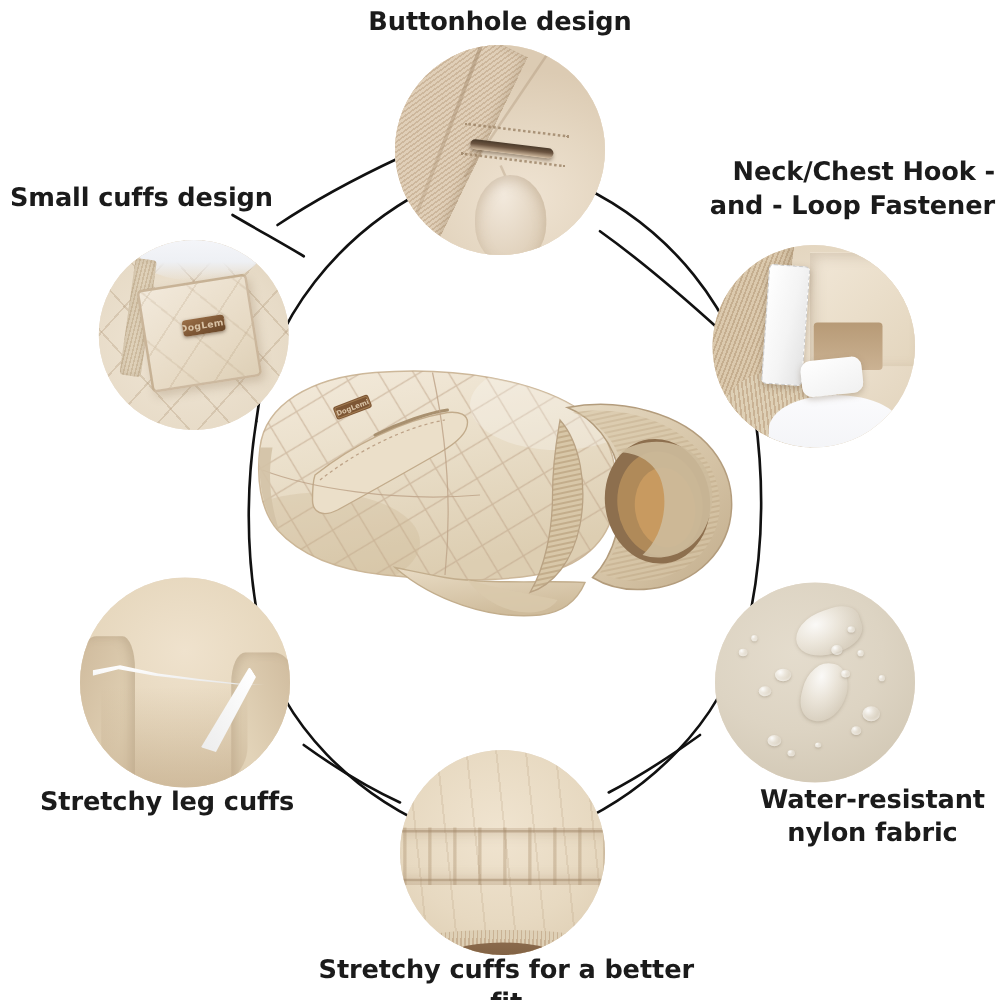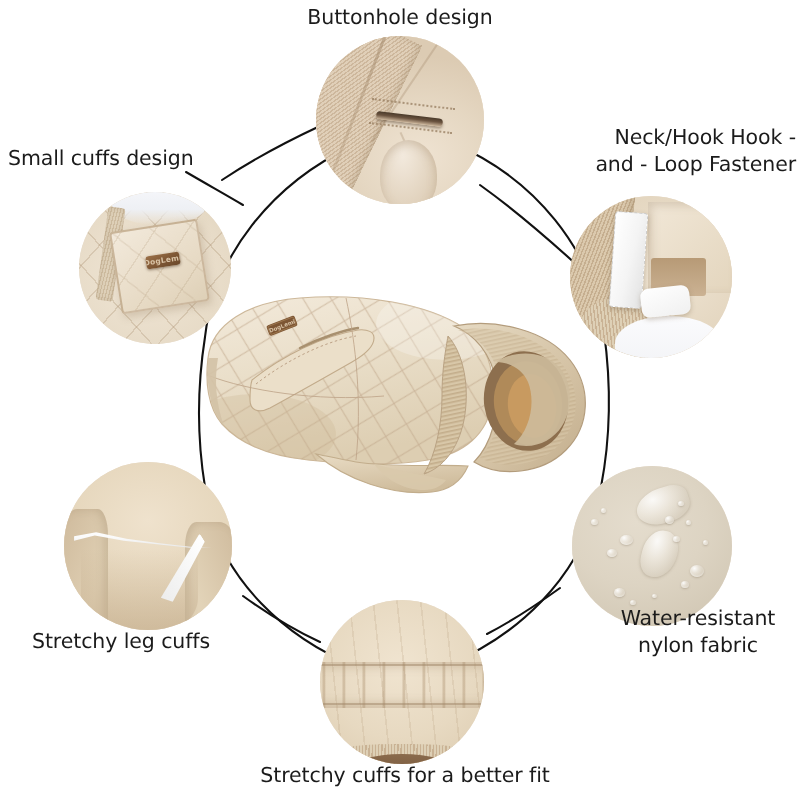--- a/index.html
+++ b/index.html
@@ -20,21 +20,21 @@
     position: absolute;
     left: 0; top: 0;
     width: 800px; height: 800px;
     pointer-events: none;
   }
   
   .feature-label {
     position: absolute;
     color: #1b1b1b;
     font-size: 20.5px;
-    font-weight: 400;
+    font-weight: 700;
     line-height: 1.32;
     letter-spacing: -0.1px;
     white-space: pre-line;
     text-rendering: geometricPrecision;
   }
   .lbl-center { text-align: center; }
   .lbl-left   { text-align: left; }
   .lbl-right  { text-align: right; }
 
   
@@ -535,23 +535,23 @@
       </g>
 
       <path d="M12,74 C10,100 14,126 28,142 C20,120 18,96 22,74 Z" fill="#d3c2a6" opacity="0.9"></path>
     </svg>
   </div>
 
   <div class="feature-label lbl-center" style="left:286px; top:4px; width:228px;">Buttonhole design</div>
 
   <div class="feature-label lbl-left" style="left:8px; top:145px; width:230px;">Small cuffs design</div>
 
-  <div class="feature-label lbl-right" style="left:558px; top:124px; width:238px;">Neck/Hook Hook -
+  <div class="feature-label lbl-right" style="left:558px; top:124px; width:238px;">Neck/Chest Hook -
 and - Loop Fastener</div>
 
-  <div class="feature-label lbl-center" style="left:600px; top:605px; width:196px;">Water-resistant
+  <div class="feature-label lbl-center" style="left:600px; top:626px; width:196px;">Water-resistant
 nylon fabric</div>
 
   <div class="feature-label lbl-center" style="left:240px; top:762px; width:330px;">Stretchy cuffs for a better fit</div>
 
   <div class="feature-label lbl-left" style="left:32px; top:628px; width:220px;">Stretchy leg cuffs</div>
 
 </div>
 
 </body></html>

